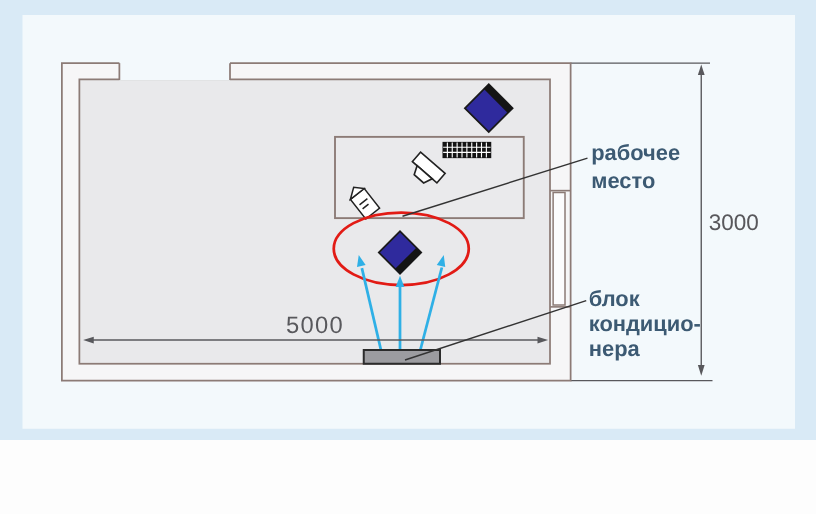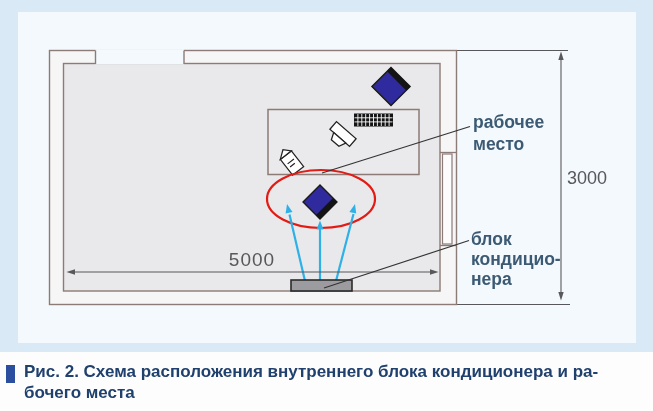--- a/index.html
+++ b/index.html
@@ -101,21 +101,14 @@
       <text x="473" y="150" fill="#3c5a73">место</text>
     </g>
 
     <g font-size="17.5" font-weight="700">
       <text x="471" y="245" fill="#3c5a73">блок</text>
       <text x="471" y="265" fill="#3c5a73">кондицио-</text>
       <text x="471" y="285" fill="#3c5a73">нера</text>
     </g>
   </svg>
 
-  <div class="caption">
-    <span class="bullet"></span>
-    <div class="caption-text">
-      <span>Рис. 2. Схема расположения внутреннего блока кондиционера и ра-</span><br>
-      <span>бочего места</span>
-    </div>
-  </div>
 
 </div>
 
 </body></html>

